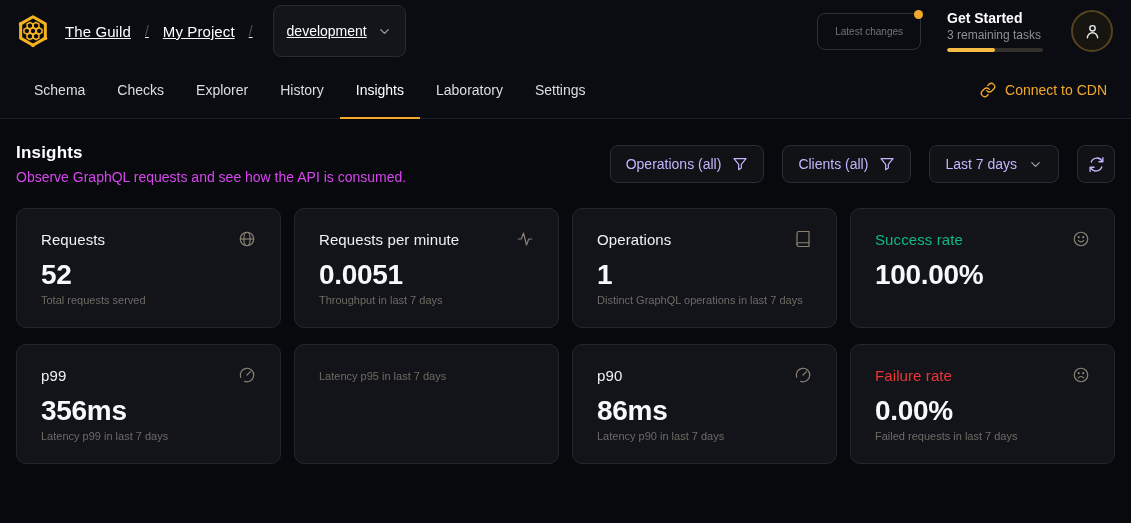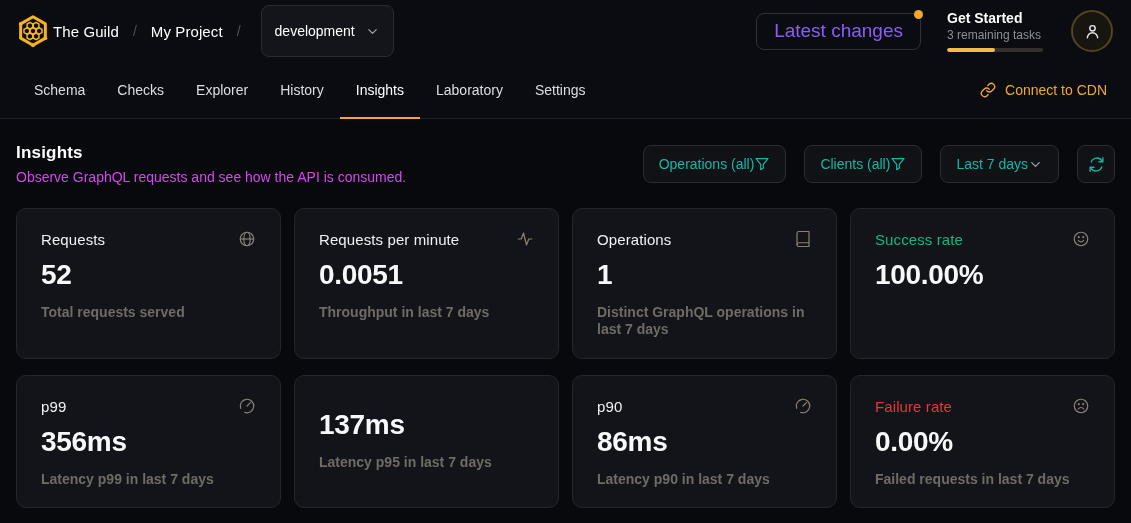--- a/index.html
+++ b/index.html
@@ -11,38 +11,38 @@
     -webkit-font-smoothing:antialiased;
   }
   svg { display:block; }
 
   
   .topbar {
     height:62px; background:#0a0c11;
     display:flex; align-items:center; justify-content:space-between;
     padding:0 18px 0 13px;
   }
-  .topbar-left { display:flex; align-items:center; gap:0; }
+  .topbar-left { display:flex; align-items:center; gap:12px;text-decoration:underline; }
   .logo { width:40px; height:40px; display:flex; align-items:center; justify-content:center; cursor:pointer; background:none; border:none; }
   .breadcrumb { display:flex; align-items:center; gap:14px; font-size:15px; }
   .crumb { color:#ffffff; text-decoration:none; cursor:pointer; letter-spacing:.1px; }
   .sep { color:#4d525a; font-size:14px; }
   .target-select {
     margin-left:6px; height:52px; padding:0 13px;
     display:flex; align-items:center; gap:10px;
     background:#13151a; border:1px solid #282b32; border-radius:8px;
     color:#ffffff; font-size:14px; cursor:pointer; font-family:inherit;
   }
   .chev { color:#9ca3af; }
 
   .topbar-right { display:flex; align-items:center; gap:26px; }
   .latest-changes {
     position:relative; height:37px; padding:0 17px;
     background:transparent; border:1px solid #2e3137; border-radius:8px;
-    color:#8b5cf6; font-size:19px; cursor:pointer; font-family:inherit;
+    color:#737373; font-size:10px; cursor:pointer; font-family:inherit;
   }
   .notif-dot {
     position:absolute; top:-4px; right:-3px; width:9px; height:9px;
     border-radius:50%; background:var(--accent,#f3a82b);
   }
   .get-started { width:98px; cursor:pointer; }
   .gs-title { font-size:14px; font-weight:700; color:#ffffff; }
   .gs-sub { font-size:12px; color:#8b9097; margin-top:2px; white-space:nowrap; }
   .gs-bar { margin-top:6px; height:4px; width:96px; border-radius:2px; background:#332f2b; overflow:hidden; }
   .gs-fill { height:100%; border-radius:2px; background:var(--progress_fill,#f5bb45); width:50%; }
@@ -73,39 +73,39 @@
 
   
   main { padding:0 16px; }
   .section-head {
     margin-top:24px; display:flex; align-items:center; justify-content:space-between;
   }
   .page-title { font-size:17px; font-weight:700; color:#ffffff; letter-spacing:.2px; }
   .page-subtitle { margin-top:6px; font-size:14px; color:#d946ef; }
   .filters { display:flex; align-items:center; gap:18px; }
   .filter-btn {
-    height:38px; padding:0 15px; display:flex; align-items:center; 
+    height:38px; padding:0 15px; display:flex; align-items:center; gap:11px;
     background:#101216; border:1px solid #2a2d34; border-radius:8px;
-    color:#14b8a6; font-size:14px; cursor:pointer; font-family:inherit;
+    color:#c4b5fd; font-size:14px; cursor:pointer; font-family:inherit;
   }
   .icon-btn { width:38px; padding:0; justify-content:center; }
 
   
   .cards { margin-top:23px; display:grid; grid-template-columns:repeat(4,1fr); gap:16px 13px; }
   .card {
     background:var(--card_bg,#121419); border:1px solid #23262d; border-radius:10px;
     padding:22px 24px 20px 24px;
   }
   .card-head { display:flex; align-items:flex-end; justify-content:space-between; }
   .card-title { font-size:15px; font-weight:500; color:#f0f1f2; letter-spacing:.1px; }
   .card-title.success { color:var(--success,#10b981); }
   .card-title.danger { color:var(--danger,#ee3434); }
   .card-icon { color:#8a8173; margin-top:-1px; }
   .card-value { margin-top:11px; font-size:28px; font-weight:700; color:#f7f8f9; letter-spacing:-.3px; }
-  .card-desc { margin-top:13px; font-size:14px; line-height:1.2; color:#6f6b65;font-weight:bold; }
+  .card-desc { margin-top:3px; font-size:11px; line-height:1.2; color:#6f6b65; }
 </style>
 </head>
 <body>
 
 <div>
 
   <header class="topbar">
     <div class="topbar-left">
       <button class="logo">
         <svg width="38" height="38" viewBox="0 0 24 24" fill="none" stroke="var(--logo,#f5b320)">
@@ -294,21 +294,20 @@
               <path d="M3.54 15.08 A 9 9 0 1 1 8.92 20.46"></path>
                 <path d="M12 12l4.6-4.6"></path>
             </svg>
           </span>
         </div>
         <div class="card-value">356ms</div>
         <div class="card-desc">Latency p99 in last 7 days</div>
       </section>
 
       <section class="card">
-        <div class="card-value">137ms</div>
         <div class="card-desc">Latency p95 in last 7 days</div>
       </section>
 
       <section class="card">
         <div class="card-head">
           <h3 class="card-title">p90</h3>
           <span class="card-icon">
             <svg width="18" height="18" viewBox="0 0 24 24" fill="none" stroke="currentColor" stroke-width="1.6" stroke-linecap="round">
               <path d="M3.54 15.08 A 9 9 0 1 1 8.92 20.46"></path>
                 <path d="M12 12l4.6-4.6"></path>

